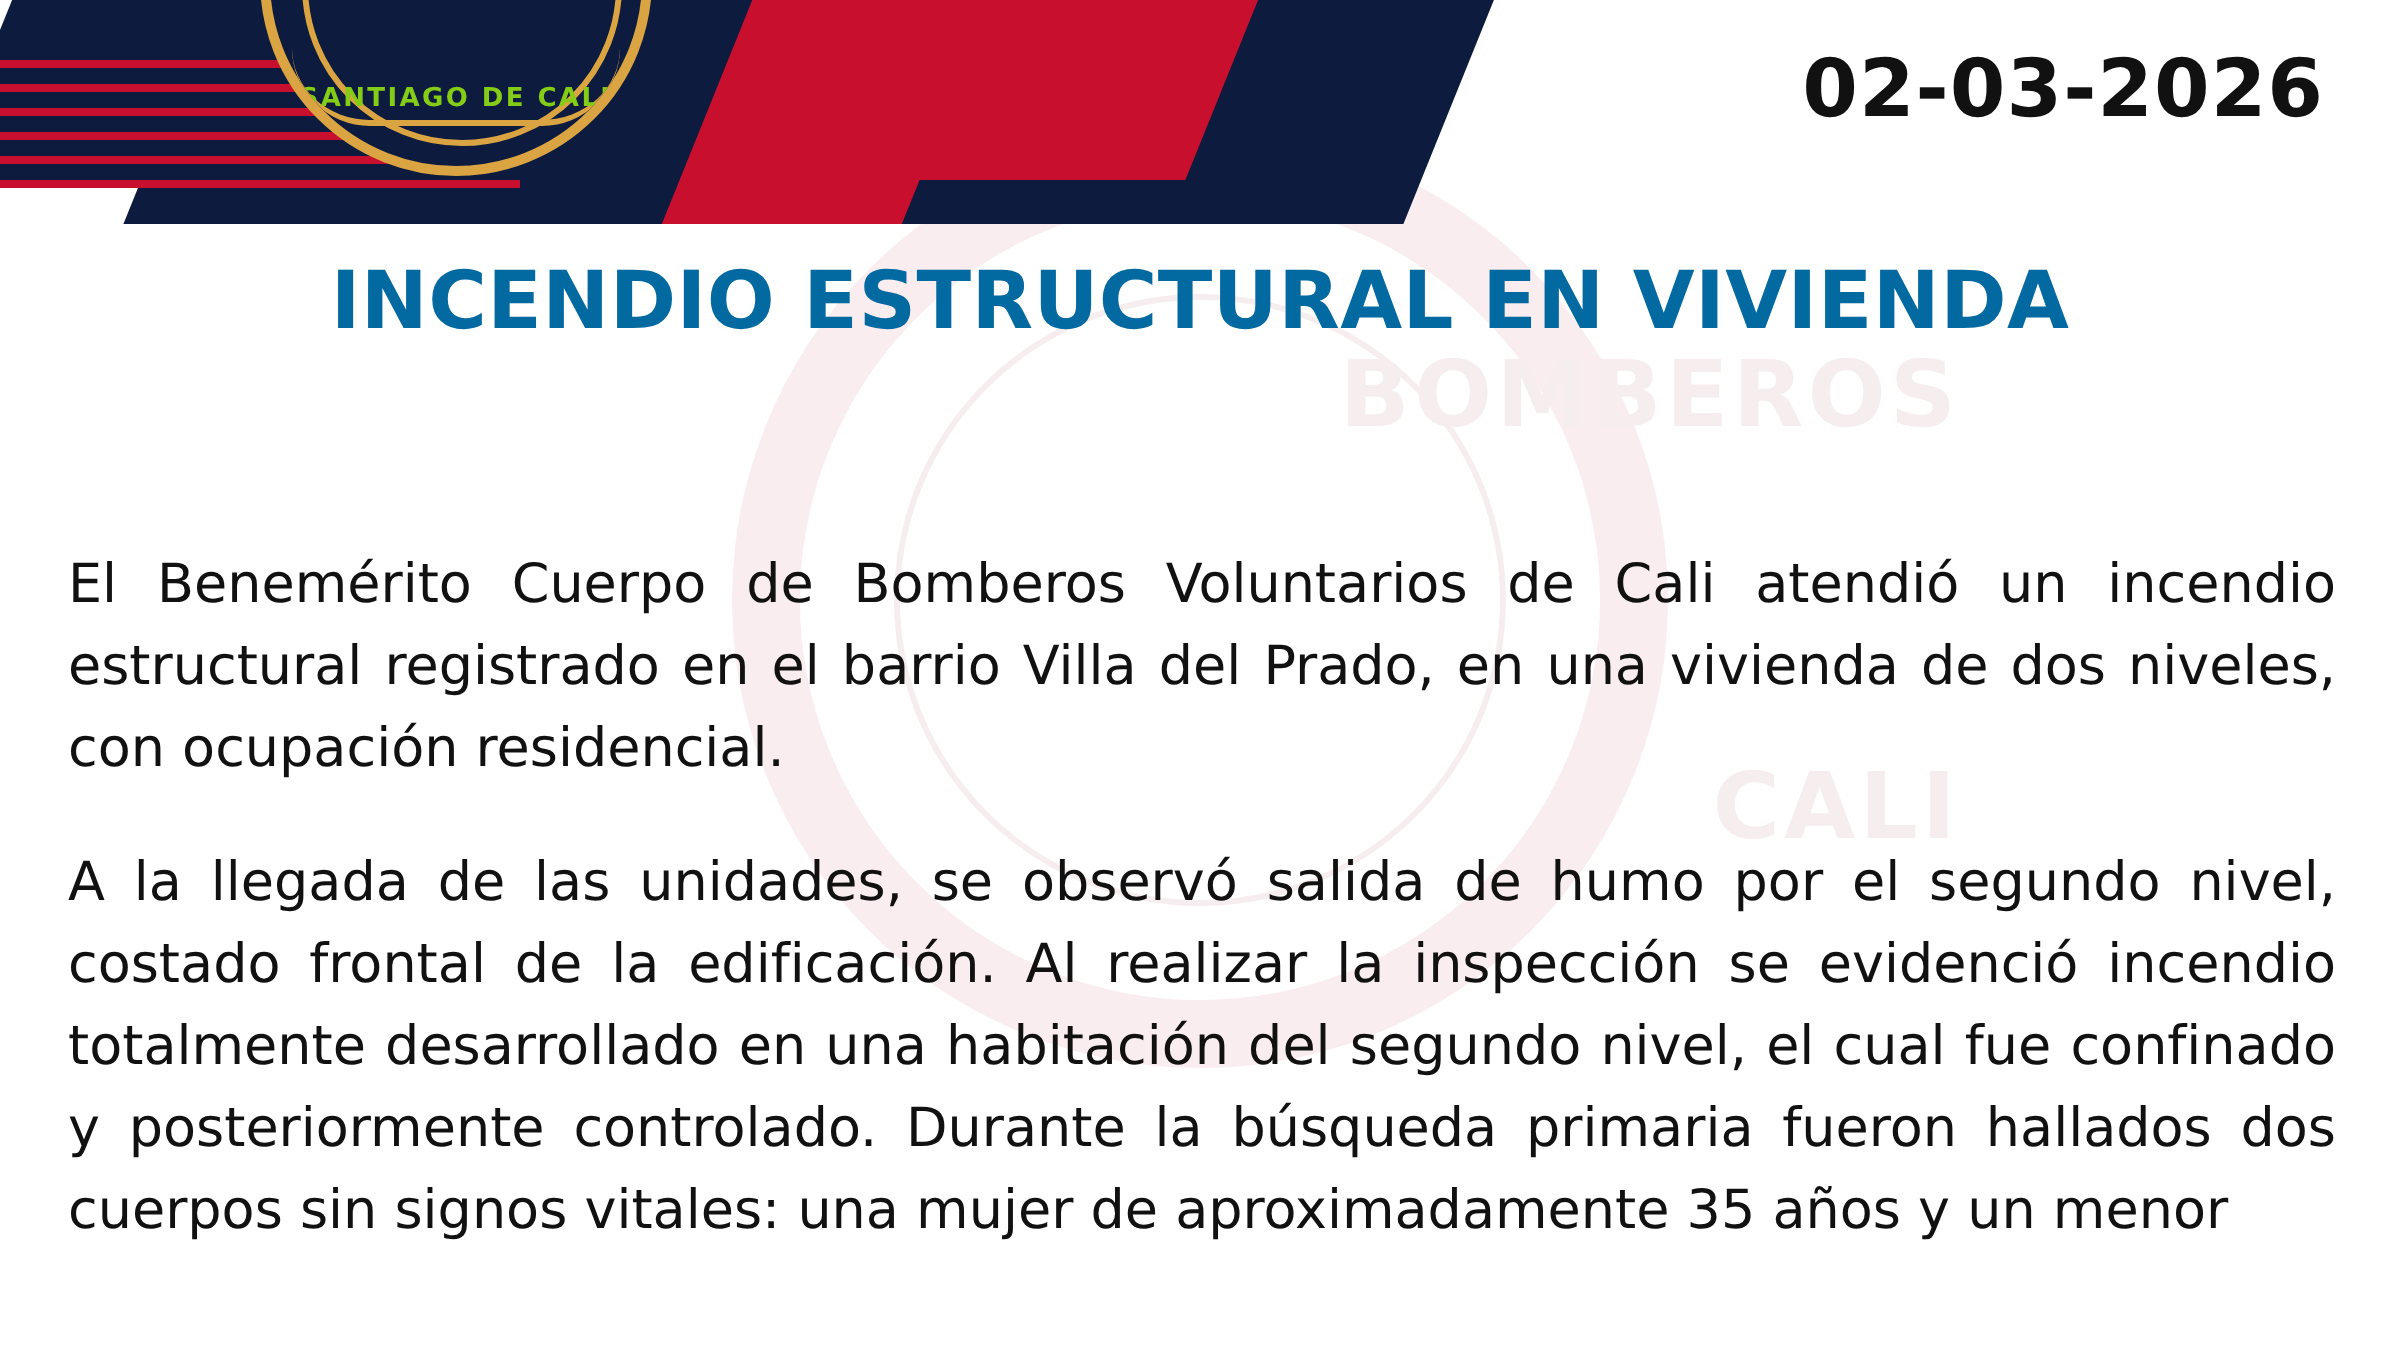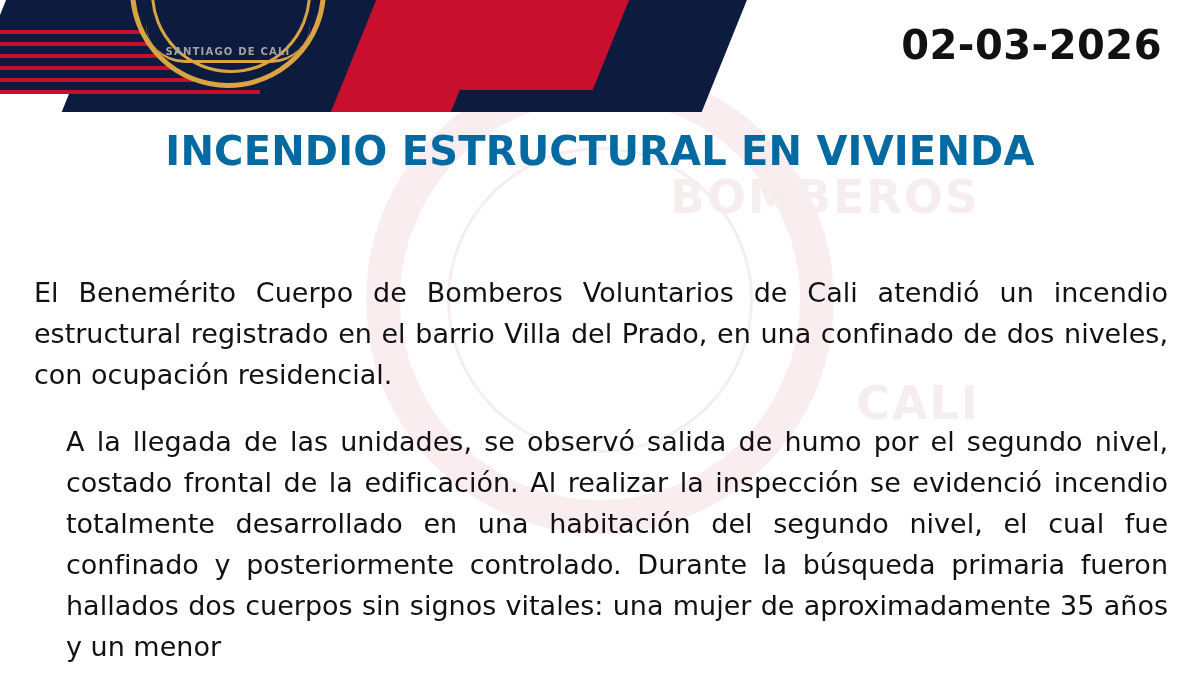--- a/index.html
+++ b/index.html
@@ -153,22 +153,22 @@
     border-radius: 50%;
     background: #0d1b3e;
     border: 3px solid #d9a441;
   }
   .crest-band {
     position: absolute;
     left: 0;
     bottom: 26px;
     width: 186px;
     text-align: center;
-    color: #a3a3a3;
-    font-size: 10px;
+    color: #84cc16;
+    font-size: 13px;
     font-weight: bold;
     letter-spacing: 1.2px;
   }
   .crest-arc {
     position: absolute;
     left: 11px;
     bottom: 20px;
     width: 164px;
     height: 36px;
     border-radius: 0 0 90px 90px;
@@ -212,21 +212,21 @@
     color: #111111;
     font-size: 27px;
     line-height: 1.52;
     text-align: justify;
   }
   .body-copy p {
     margin: 0 0 26px 0;
     text-align: justify;
     text-justify: inter-word;
   }
-  .body-copy p:last-child { margin-bottom: 0; margin-left: 32px; }
+  .body-copy p:last-child { margin-bottom: 0; }
 </style>
 </head>
 <body>
 
 <div class="watermark">
   <div class="wm-ring"></div>
   <div class="wm-ring inner"></div>
   <div class="wm-text top">BOMBEROS</div>
   <div class="wm-text bottom">CALI</div>
 </div>
@@ -254,15 +254,15 @@
   <div class="crest-band">SANTIAGO DE CALI</div>
 </div>
 
 <div class="date">02-03-2026</div>
 
 <div class="title">
   <div>INCENDIO ESTRUCTURAL EN VIVIENDA</div>
 </div>
 
 <div class="body-copy">
-  <p>El Benemérito Cuerpo de Bomberos Voluntarios de Cali atendió un incendio estructural registrado en el barrio Villa del Prado, en una confinado de dos niveles, con ocupación residencial.</p>
+  <p>El Benemérito Cuerpo de Bomberos Voluntarios de Cali atendió un incendio estructural registrado en el barrio Villa del Prado, en una vivienda de dos niveles, con ocupación residencial.</p>
   <p>A la llegada de las unidades, se observó salida de humo por el segundo nivel, costado frontal de la edificación. Al realizar la inspección se evidenció incendio totalmente desarrollado en una habitación del segundo nivel, el cual fue confinado y posteriormente controlado. Durante la búsqueda primaria fueron hallados dos cuerpos sin signos vitales: una mujer de aproximadamente 35 años y un menor</p>
 </div>
 
 </body></html>

